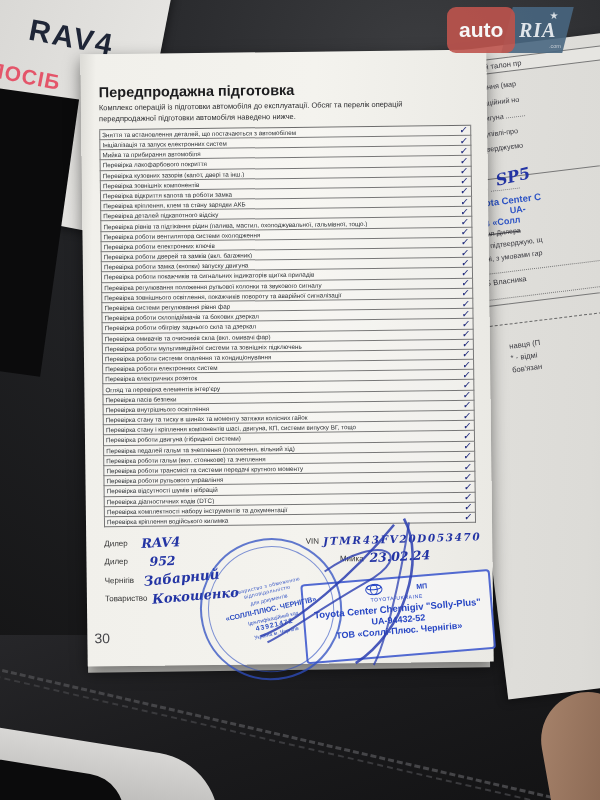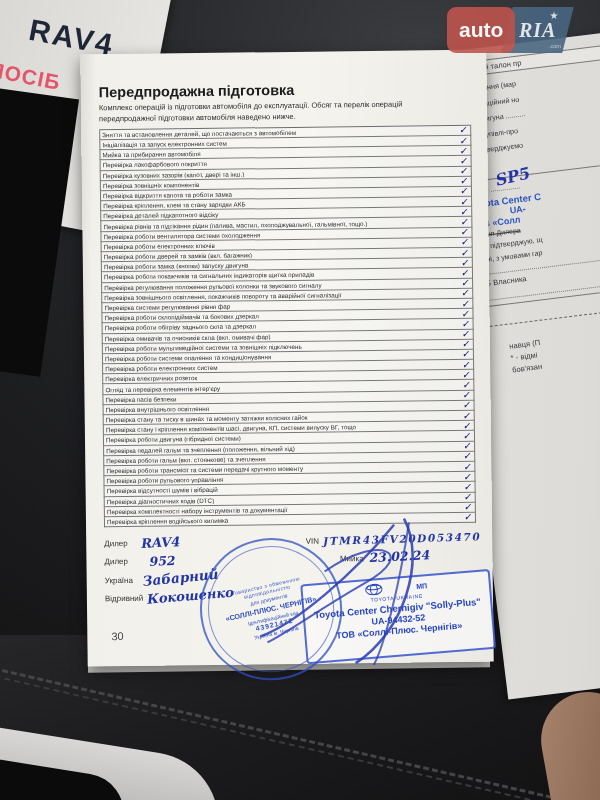--- a/index.html
+++ b/index.html
@@ -54,21 +54,21 @@
   .flabel{color:#333;}
   .ink{font-family:"DejaVu Serif",serif;font-style:italic;font-weight:bold;color:#2334a4;}
   .v-model{font-size:13px;margin-left:14px;width:120px;transform:rotate(-2deg);}
   .l-vin{margin-left:44px;}
   .v-vin{font-size:10.5px;letter-spacing:1.6px;margin-left:4px;transform:rotate(-1deg);}
   .v-dealer{font-size:12.5px;margin-left:22px;width:130px;transform:rotate(-2deg);}
   .l-date{margin-left:60px;}
   .v-date{font-size:12.5px;margin-left:6px;transform:rotate(-2deg);}
   .v-sign{font-size:13.5px;margin-left:10px;transform:rotate(-5deg);display:inline-block;}
   .v-sign2{font-size:13px;margin-left:4px;transform:rotate(-4deg);display:inline-block;}
-  .page-num{position:absolute;left:24px;top:576px;font-size:11px;color:#46464a;}
+  .page-num{position:absolute;left:7px;top:576px;font-size:14px;color:#46464a;}
   
   .round-stamp{position:absolute;left:113px;top:486px;width:138px;height:138px;border:2.5px solid rgba(45,78,194,.75);border-radius:50%;transform:rotate(-12deg);color:#2d4ec2;display:flex;flex-direction:column;align-items:center;justify-content:center;text-align:center;z-index:3;}
   .round-stamp::before{content:"";position:absolute;inset:6px;border:1.2px solid rgba(45,78,194,.6);border-radius:50%;}
   .st-ring{font-size:5.2px;letter-spacing:.4px;opacity:.9;}
   .st-small{font-size:5.4px;margin-top:2px;opacity:.9;}
   .st-name{font-size:7.2px;font-weight:bold;margin-top:2px;white-space:nowrap;}
   .st-code-label{font-size:5.2px;margin-top:2px;}
   .st-code{font-size:6.8px;font-weight:bold;letter-spacing:1px;}
   .st-bottom{font-size:5.2px;margin-top:2px;}
   
@@ -361,25 +361,25 @@
         <span class="flabel l-vin">VIN</span>
         <span class="ink v-vin">JTMR43FV20D053470</span>
       </div>
       <div class="frow">
         <span class="flabel">Дилер</span>
         <span class="ink v-dealer">952</span>
         <span class="flabel l-date">Мийка</span>
         <span class="ink v-date">23.02.24</span>
       </div>
       <div class="frow">
-        <span class="flabel">Україна</span>
+        <span class="flabel">Чернігів</span>
         <span class="ink v-sign">Забарний</span>
       </div>
       <div class="frow">
-        <span class="flabel">Відривний</span>
+        <span class="flabel">Товариство</span>
         <span class="ink v-sign2">Кокошенко</span>
       </div>
     </div>
 
     <div class="page-num">30</div>
 
     <div class="round-stamp">
       <div class="st-ring">Товариство з обмеженою</div>
       <div class="st-ring">відповідальністю</div>
       <div class="st-small">для документів</div>

